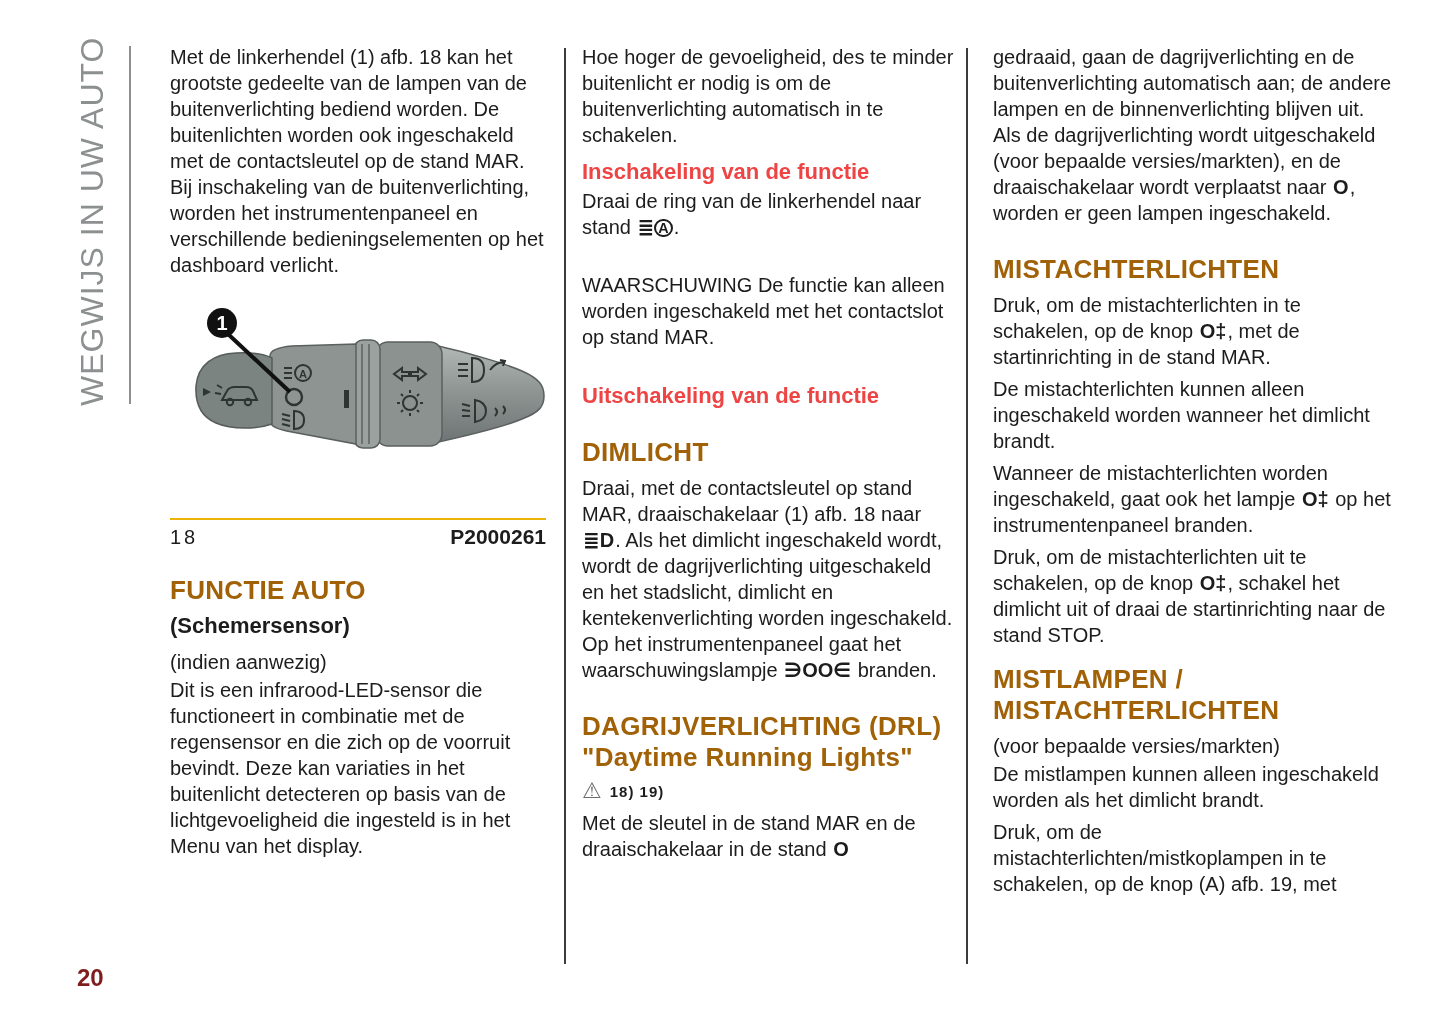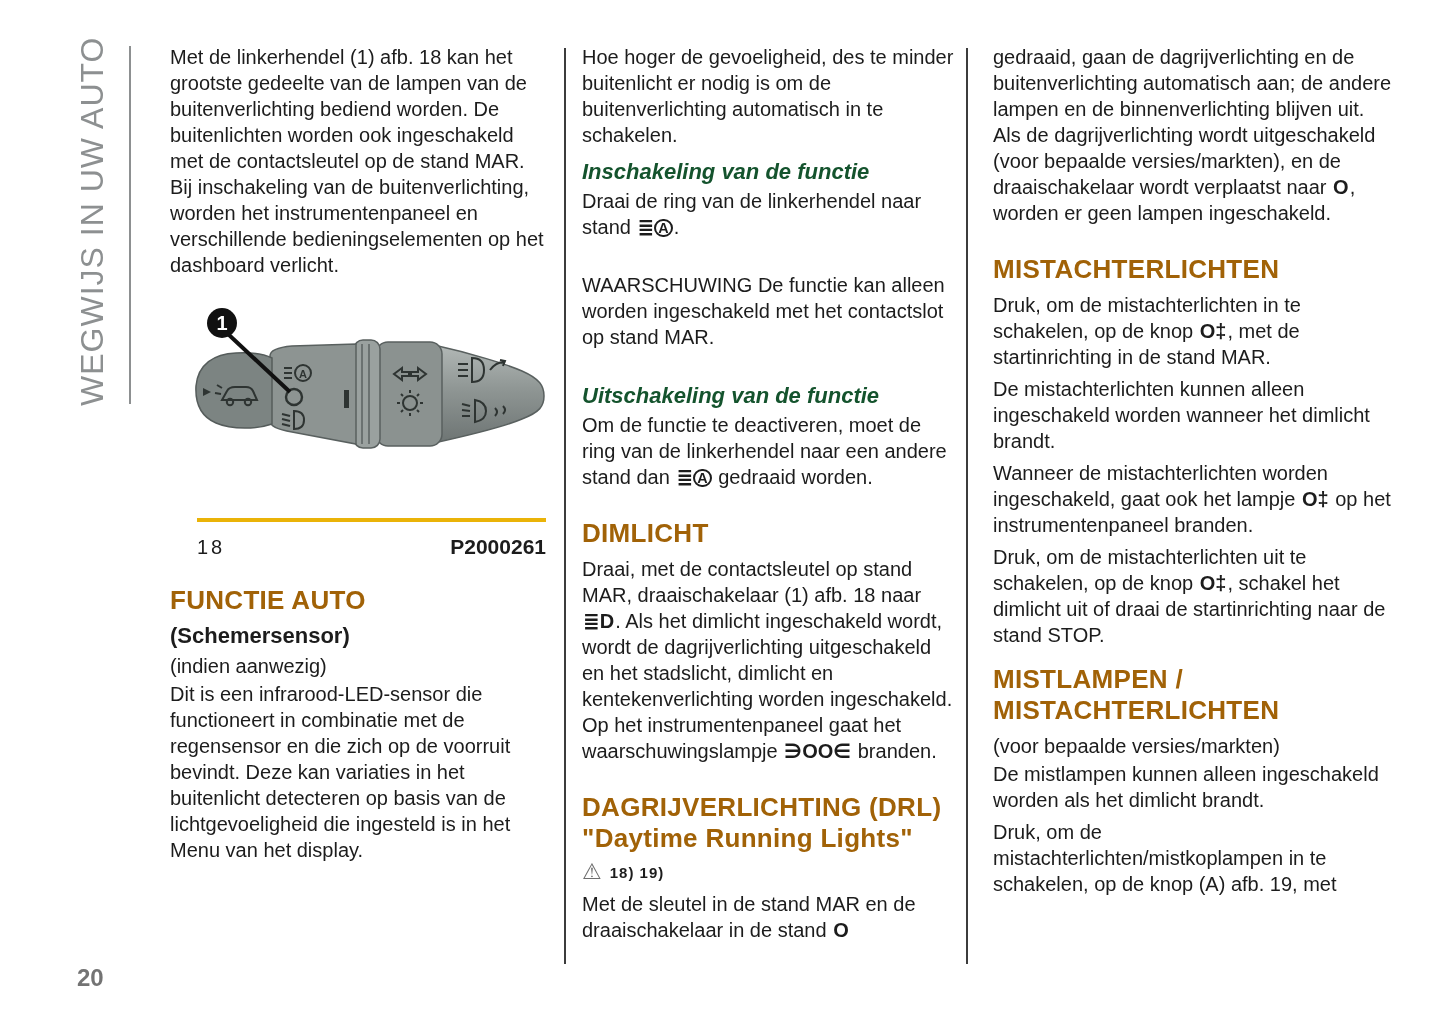--- a/index.html
+++ b/index.html
@@ -23,42 +23,42 @@
   .divider{position:absolute;top:48px;width:2px;height:916px;background:#3c3c3c;}
   .divider1{left:564px;}
   .divider2{left:966px;}
   
   p{font-size:20px;line-height:26px;margin:0 0 6px 0;}
   .h-main{
     font-size:30px;font-weight:bold;letter-spacing:.5px;line-height:32px;
     margin:0 0 12px 0;padding-bottom:8px;border-bottom:4px solid #111;color:#111;
   }
   .h-sec{font-size:26px;font-weight:bold;letter-spacing:.3px;line-height:31px;margin:28px 0 7px 0;color:#a16207;}
-  .h-sub{font-size:22px;font-weight:bold;line-height:27px;margin:10px 0 3px 0;color:#14532d;font-style:italic;}
+  .h-sub{font-size:22px;font-weight:bold;line-height:27px;margin:10px 0 3px 0;color:#ef4444;}
   .bold-line{font-weight:bold;}
   .gap-lg{margin-top:32px;}
   .sym{font-weight:bold;padding:0 1px;white-space:nowrap;}
   .circled{
     display:inline-block;border:2px solid currentColor;border-radius:50%;
     width:1em;height:1em;line-height:1em;text-align:center;
     font-size:.72em;font-weight:bold;vertical-align:.1em;
   }
   .warn-row{display:flex;align-items:center;gap:8px;margin:2px 0 8px 0;}
   .warn-tri{font-size:22px;color:#6e6e6e;line-height:22px;}
   .warn-refs{font-size:15px;font-weight:bold;letter-spacing:1px;}
   
   .figure{margin-top:22px;}
   .fig-caption{
     display:flex;justify-content:space-between;align-items:baseline;
-    border-top:4px solid #eab308;margin-top:2px;padding-top:13px;margin-left:27px;
+    border-top:2px solid #eab308;margin-top:2px;padding-top:5px;
   }
   .fig-num{font-size:20px;letter-spacing:3px;}
   .fig-code{font-size:21px;font-weight:bold;}
   
-  .page-number{position:absolute;left:77px;top:964px;font-size:24px;font-weight:bold;color:#737373;}
+  .page-number{position:absolute;left:77px;top:964px;font-size:24px;font-weight:bold;color:#7f1d1d;}
 </style>
 </head>
 <body>
 
 <div class="sidebar-label">WEGWIJS IN UW AUTO</div>
 <div class="sidebar-rule"></div>
 
 <div class="divider divider1"></div>
 <div class="divider divider2"></div>
 
@@ -152,32 +152,31 @@
       <circle cx="52" cy="23" r="15" fill="#111"></circle>
       <text x="52" y="30" fill="#fff" font-size="20" font-weight="bold" text-anchor="middle">1</text>
     </svg>
     <div class="fig-caption">
       <span class="fig-num">18</span>
       <span class="fig-code">P2000261</span>
     </div>
   </div>
 
   <div class="h-sec" style="margin-top:26px;">FUNCTIE AUTO</div>
-  <p class="bold-line" style="font-size:22px;margin-bottom:4px;">(Schemersensor)</p>
+  <p class="bold-line" style="font-size:22px;margin-bottom:10px;">(Schemersensor)</p>
   <p style="margin-bottom:2px;">(indien aanwezig)</p>
   <p>Dit is een infrarood-LED-sensor die functioneert in combinatie met de regensensor en die zich op de voorruit bevindt. Deze kan variaties in het buitenlicht detecteren op basis van de lichtgevoeligheid die ingesteld is in het Menu van het display.</p>
 </div>
 
 <div class="col col2">
   <p>Hoe hoger de gevoeligheid, des te minder buitenlicht er nodig is om de buitenverlichting automatisch in te schakelen.</p>
   <div class="h-sub">Inschakeling van de functie</div>
   <p>Draai de ring van de linkerhendel naar stand <span class="sym">≣<span class="circled">A</span></span>.</p>
   <p class="gap-lg">WAARSCHUWING De functie kan alleen worden ingeschakeld met het contactslot op stand MAR.</p>
   <div class="h-sub gap-lg">Uitschakeling van de functie</div>
-  <p>Om de functie te deactiveren, moet de ring van de linkerhendel naar een andere stand dan <span class="sym">≣<span class="circled">A</span></span> gedraaid worden.</p>
   <div class="h-sec">DIMLICHT</div>
   <p>Draai, met de contactsleutel op stand MAR, draaischakelaar (1) afb. 18 naar <span class="sym">≣D</span>. Als het dimlicht ingeschakeld wordt, wordt de dagrijverlichting uitgeschakeld en het stadslicht, dimlicht en kentekenverlichting worden ingeschakeld. Op het instrumentenpaneel gaat het waarschuwingslampje <span class="sym">∋ΟΟ∈</span> branden.</p>
   <div class="h-sec">DAGRIJVERLICHTING (DRL) "Daytime Running Lights"</div>
   <div class="warn-row">
     <span class="warn-tri">⚠</span>
     <span class="warn-refs">18)  19)</span>
   </div>
   <p>Met de sleutel in de stand MAR en de draaischakelaar in de stand <span class="sym">Ο</span></p>
 </div>
 

